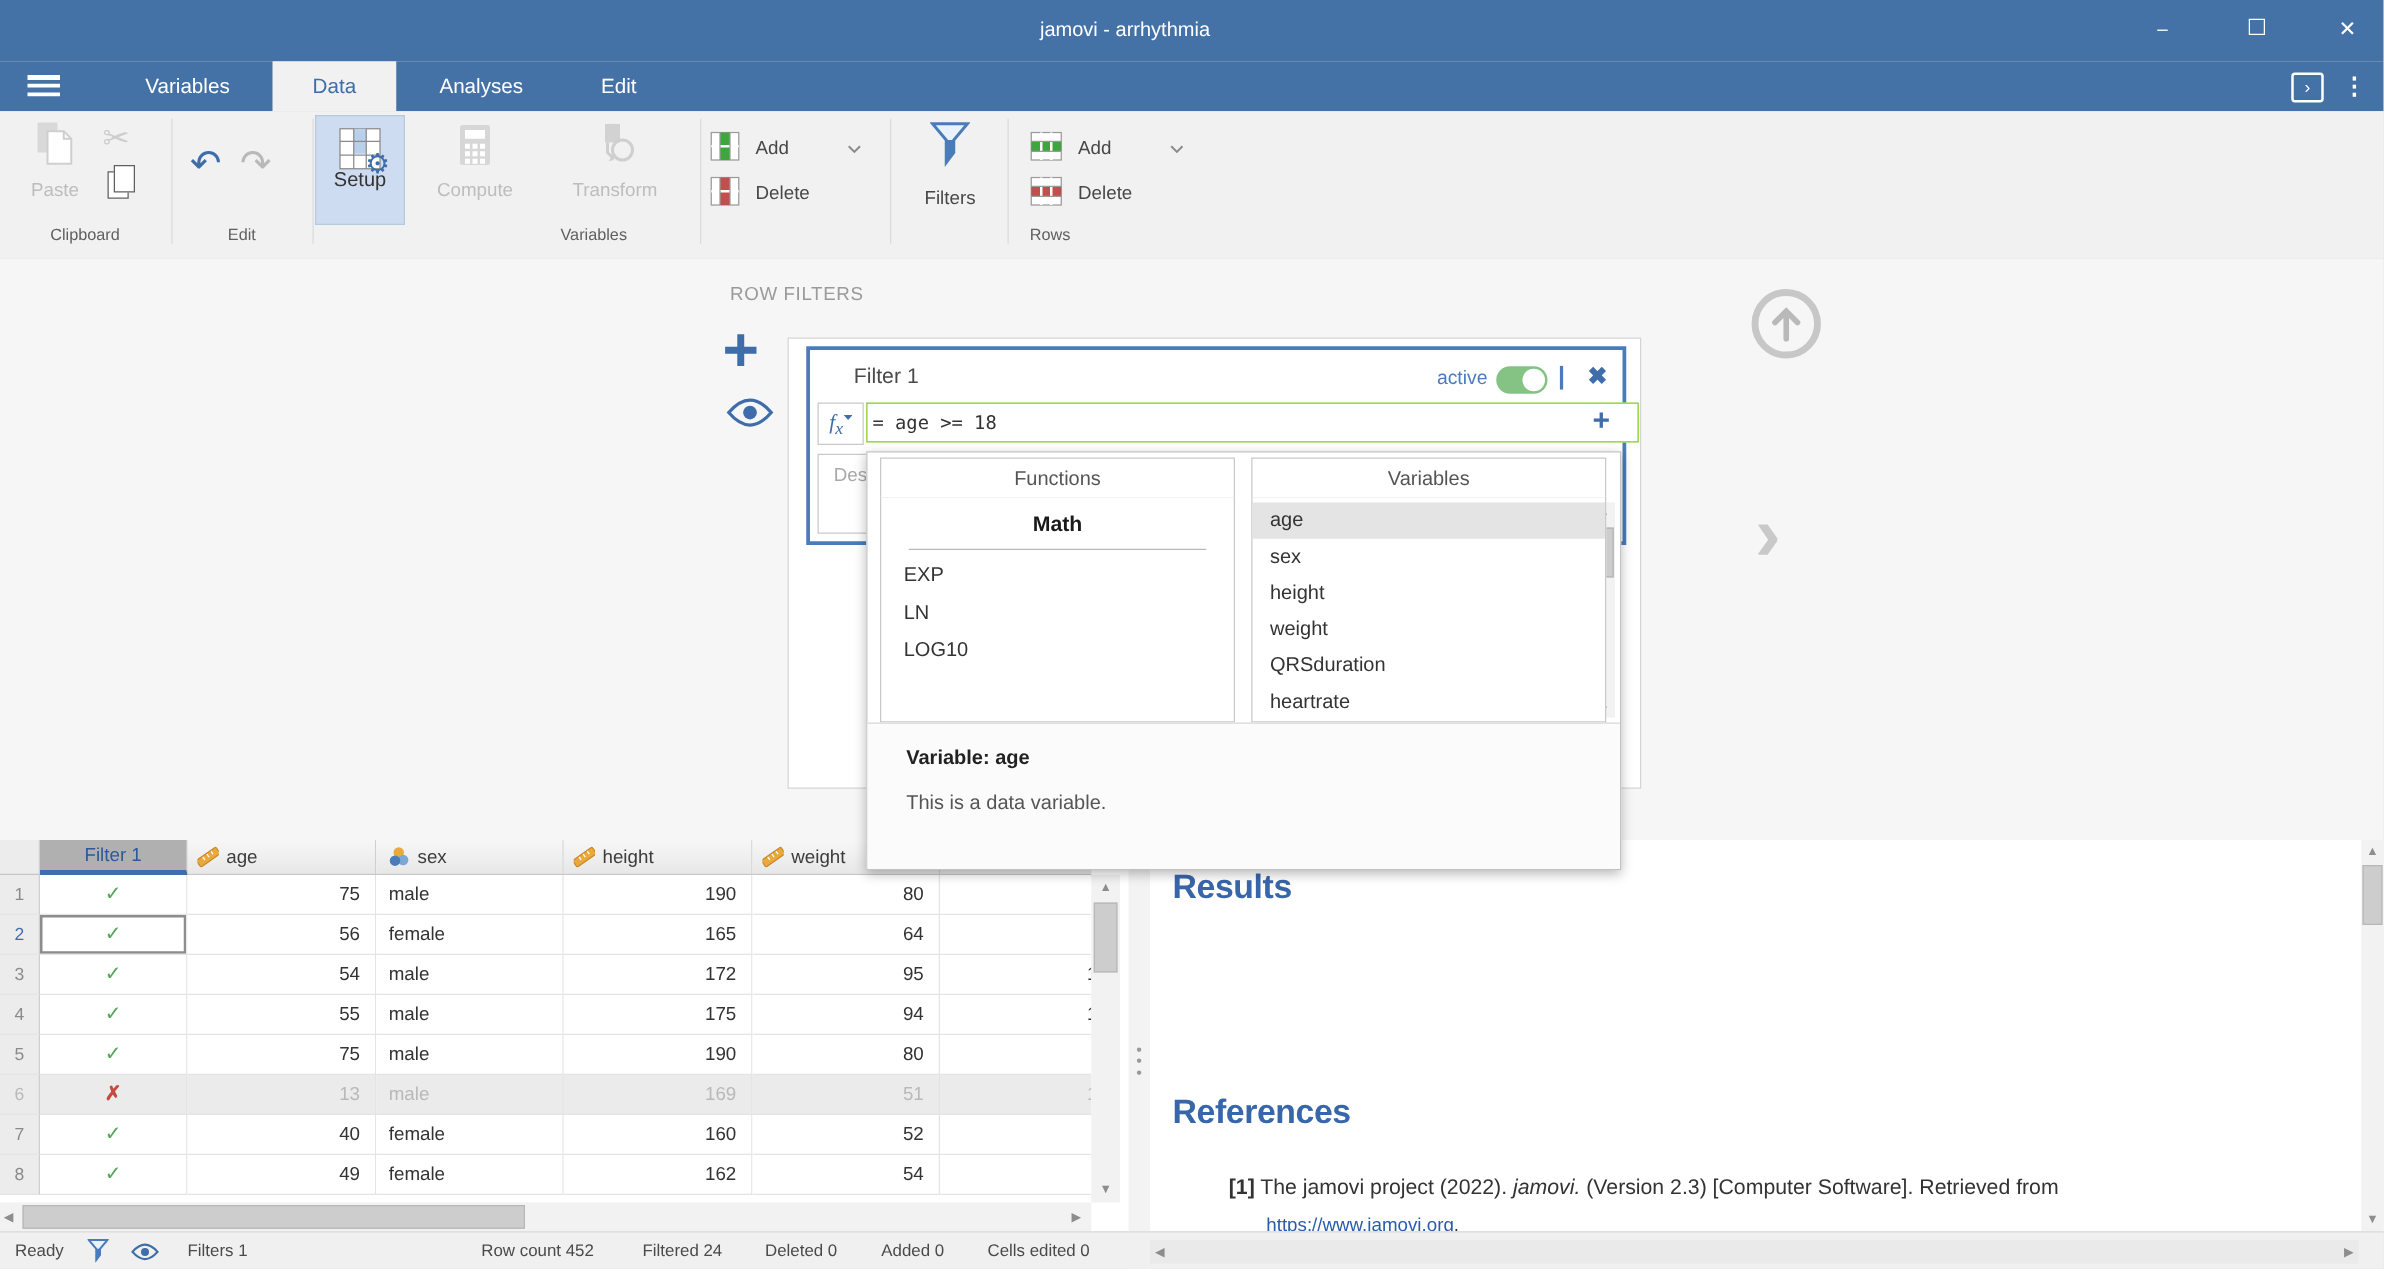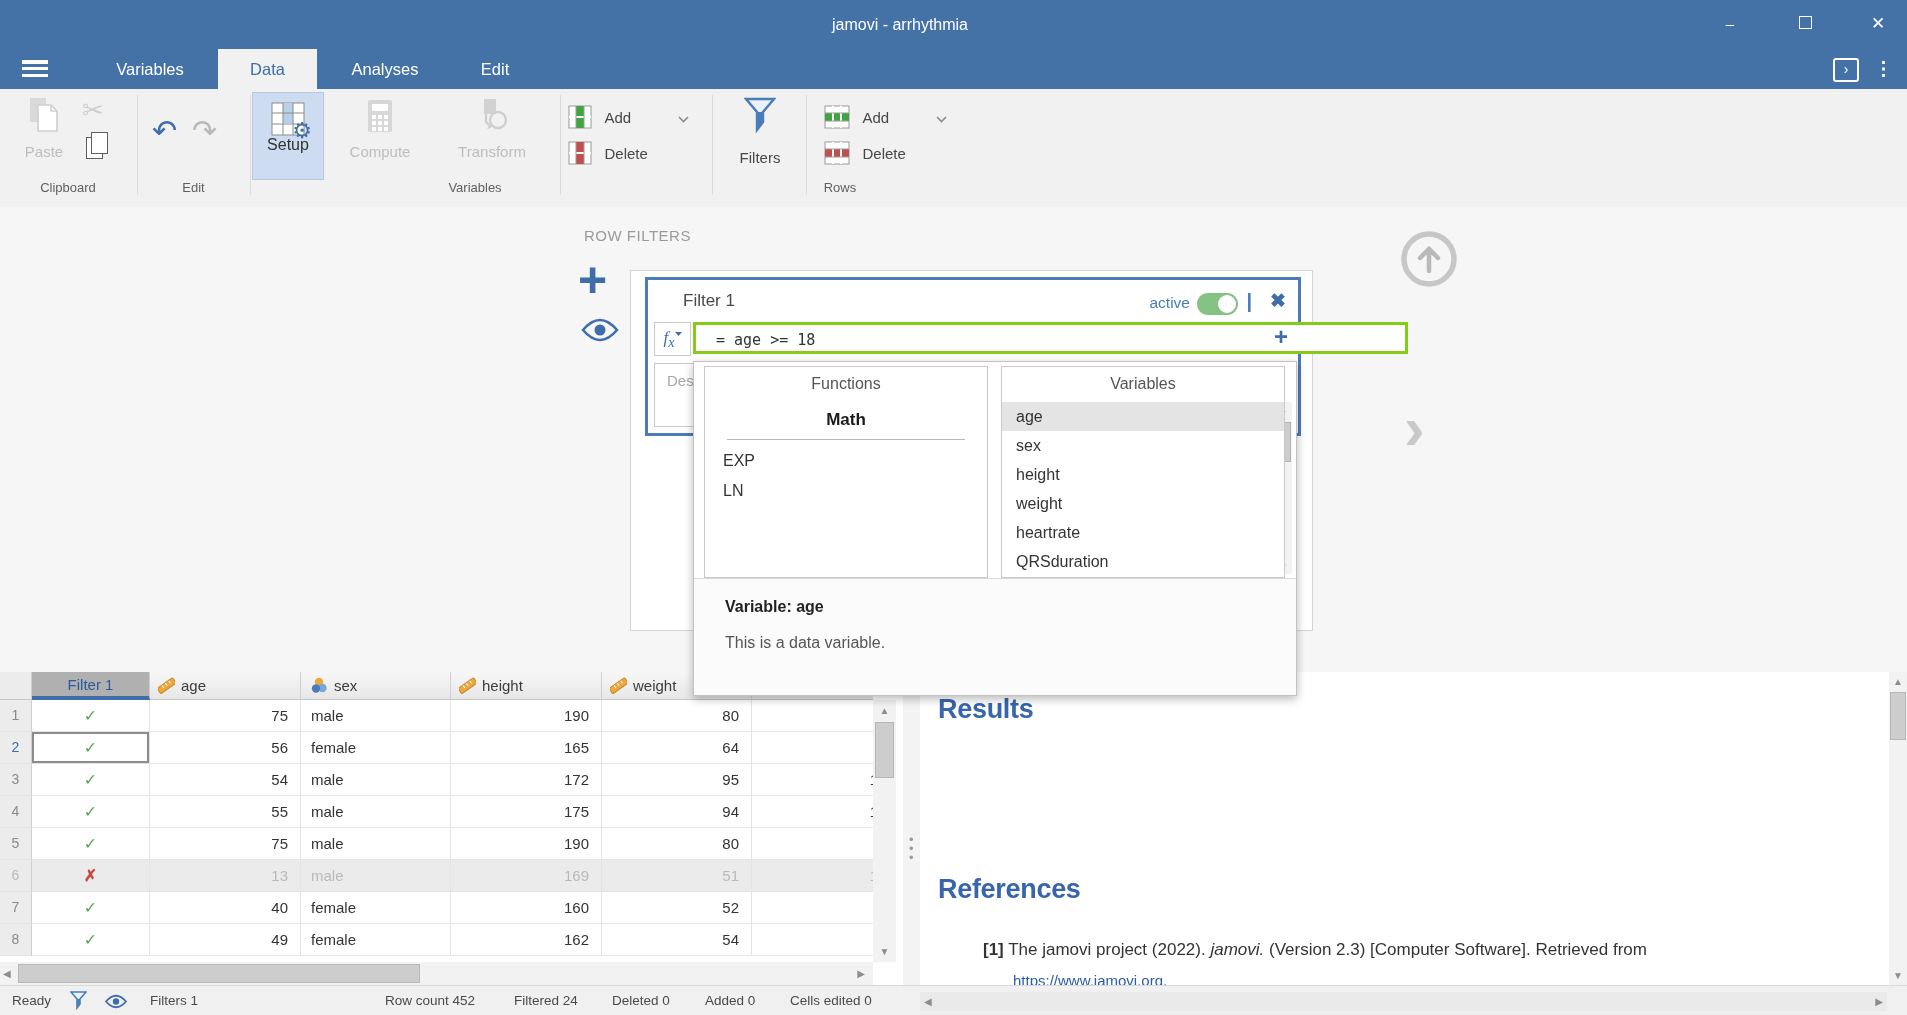--- a/index.html
+++ b/index.html
@@ -34,22 +34,22 @@
   #filter-card{left:645px;top:70px;width:650px;height:153px;background:#fff;border:3px solid #4a7cba;}
   #filter-title{left:35px;top:11px;font-size:17px;color:#4a4a4a;}
   #active-label{top:14px;right:108px;font-size:15.5px;color:#4a7cba;}
   #active-toggle{top:13px;right:60px;width:41px;height:22px;border-radius:11px;background:#84c384;}
   #active-toggle .knob{position:absolute;right:2px;top:2px;width:18px;height:18px;border-radius:50%;background:#fff;}
   #toggle-sep{top:10px;right:46px;font-size:20px;color:#4a7cba;font-weight:bold;}
   #filter-close{top:9px;right:12px;font-size:19px;color:#3e6da9;font-weight:bold;}
   #fx-btn{left:6px;top:42px;width:35px;height:32px;background:#fff;border:1px solid #c9c9c9;
           text-align:center;line-height:30px;}
   #fx-btn .fx{font-family:"Liberation Serif",serif;font-style:italic;color:#3e6da9;font-size:17px;}
-  #formula-field{left:45px;top:42px;width:715px;height:32px;background:#fff;border:3px solid #84cc16;
-          font-family:"DejaVu Sans Mono",monospace;font-size:15px;color:#333;line-height:30px;padding-left:20px;box-sizing:border-box;}
+  #formula-field{left:45px;top:42px;width:618px;height:32px;background:#fff;border:1px solid #84cc16;
+          font-family:"DejaVu Sans Mono",monospace;font-size:15px;color:#333;line-height:30px;padding-left:4px;box-sizing:border-box;}
   #formula-plus{top:44px;right:10px;font-size:24px;color:#3e6da9;font-weight:bold;line-height:26px;}
   #description-box{left:6px;top:83px;width:636px;height:64px;background:#fff;border:1px solid #c9c9c9;
           color:#a8a8a8;font-size:15px;padding:8px 12px;box-sizing:border-box;}
   
   #popup{left:693px;top:361px;width:602px;height:333px;background:#fff;border:1px solid #c3c3c3;
          box-shadow:0 3px 9px rgba(0,0,0,.28);z-index:30;}
   .pop-head{top:4px;width:284px;height:33px;border:1px solid #c9c9c9;background:#fff;
             text-align:center;line-height:33px;font-size:16px;color:#555;box-sizing:border-box;}
   .pop-list{top:36px;width:284px;height:180px;border:1px solid #c9c9c9;border-top:none;background:#fff;box-sizing:border-box;}
   #math-title{text-align:center;font-weight:bold;font-size:17px;color:#1a1a1a;padding-top:12px;}
@@ -296,35 +296,36 @@
     <div id="next-chevron" class="abs">›</div>
   </div>
 
   <div id="popup" class="abs">
     <div class="pop-head abs" style="left:10px;">Functions</div>
     <div class="pop-list abs" style="left:10px;">
       <div id="math-title">Math</div>
       <hr id="math-divider">
       <div class="fn-item">EXP</div>
       <div class="fn-item">LN</div>
+      <div class="fn-item">LOG10</div>
     </div>
     <div id="fn-scroll">
       <div class="sarrow" style="top:2px;">▲</div>
       <div class="thumb"></div>
       <div class="sarrow" style="bottom:2px;">▼</div>
     </div>
 
     <div class="pop-head abs" style="left:307px;">Variables</div>
     <div class="pop-list abs" style="left:307px;padding-top:4px;">
       <div class="var-item sel">age</div>
       <div class="var-item">sex</div>
       <div class="var-item">height</div>
       <div class="var-item">weight</div>
+      <div class="var-item">QRSduration</div>
       <div class="var-item">heartrate</div>
-      <div class="var-item">QRSduration</div>
     </div>
 
     <div id="popup-info" class="abs">
       <div id="popup-info-title" class="abs">Variable: age</div>
       <div id="popup-info-text" class="abs">This is a data variable.</div>
     </div>
   </div>
 
   <div id="table-pane" class="abs">
 

